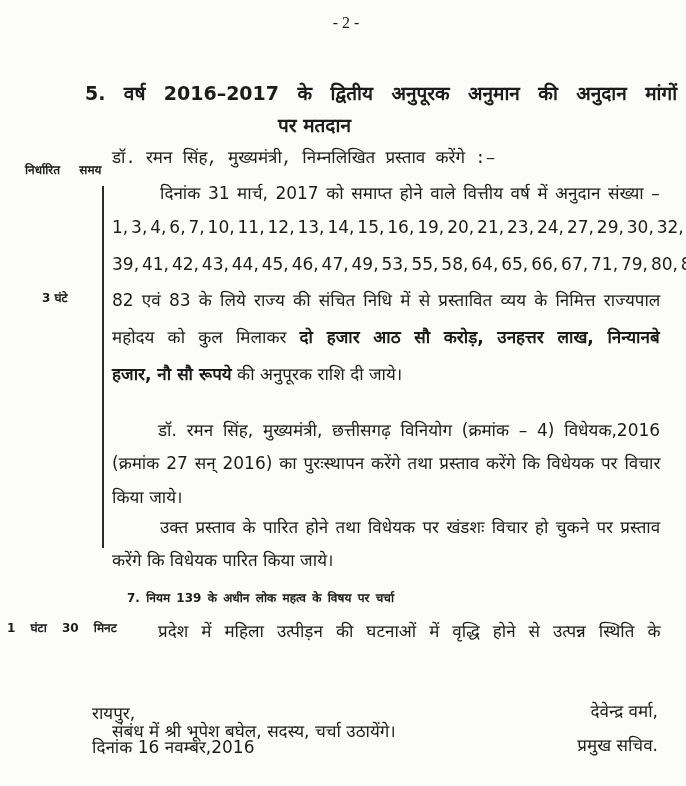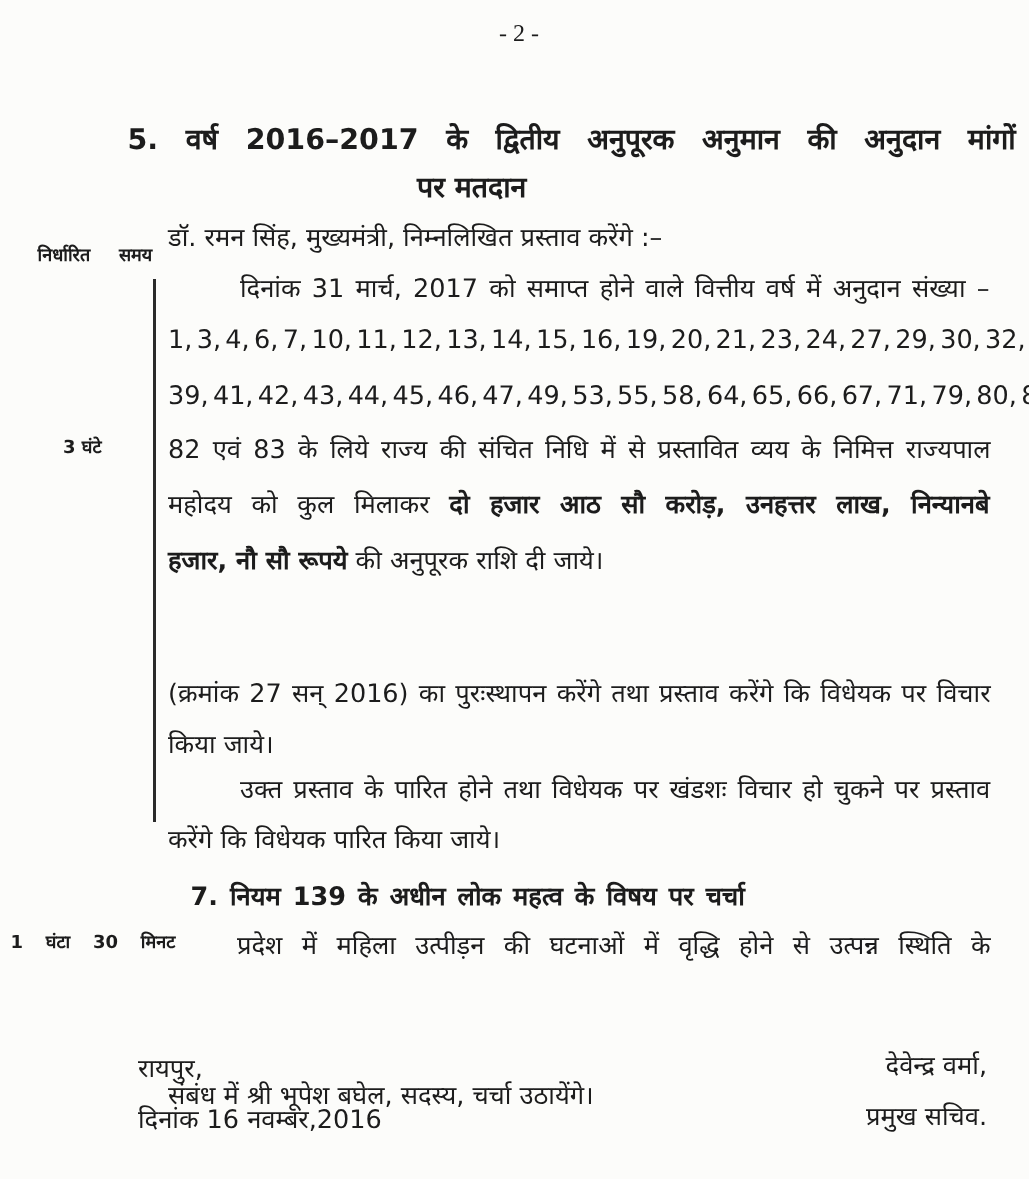--- a/index.html
+++ b/index.html
@@ -11,21 +11,21 @@
   .page{
     position:relative;width:686px;height:786px;
     background:#fcfcfa;color:#1c1c1c;overflow:hidden;
   }
   .line{
     position:absolute;
     font-size:17px;line-height:26px;
     white-space:nowrap;color:#1c1c1c;
   }
   .h{font-weight:bold;font-size:19px;}
-  .h7{font-weight:bold;font-size:17px;}
+  .h7{font-weight:bold;font-size:12px;}
   .b{font-weight:bold;}
   .ind48{padding-left:48px;}
   .ind46{padding-left:46px;}
   .mlabel{
     position:absolute;font-size:12px;font-weight:bold;
     white-space:nowrap;color:#1c1c1c;
   }
   .pageno{
     position:absolute;top:14px;left:318px;width:56px;
     text-align:center;font-size:16px;
@@ -48,28 +48,29 @@
   <div class="pageno">- 2 -</div>
 
   <div class="mlabel" style="top: 161px; left: 25px; word-spacing: 15px;">निर्धारित समय</div>
   <div class="vline"></div>
   <div class="mlabel" style="top:289px;left:42px;">3 घंटे</div>
   <div class="mlabel" style="top: 619px; left: 7px; word-spacing: 11px;">1 घंटा 30 मिनट</div>
 
   <div class="line h" style="top: 80px; left: 85px; word-spacing: 11.7778px;">5. वर्ष 2016–2017 के द्वितीय अनुपूरक अनुमान की अनुदान मांगों</div>
   <div class="line h" style="top:112px;left:278px;">पर मतदान</div>
 
-  <div class="line" style="top:146px;left:112px;">डॉ. रमन सिंह, मुख्यमंत्री, निम्नलिखित प्रस्ताव करेंगे :–</div>
+  <div class="line" style="top:146px;left:112px;font-family:Liberation Mono, monospace;">डॉ. रमन सिंह, मुख्यमंत्री, निम्नलिखित प्रस्ताव करेंगे :–</div>
   <div class="line ind48" style="top: 180px; left: 112px; word-spacing: 2.15385px;">दिनांक 31 मार्च, 2017 को समाप्त होने वाले वित्तीय वर्ष में अनुदान संख्या –</div>
   <div class="line" style="top: 214px; left: 112px; word-spacing: -2.5px;">1, 3, 4, 6, 7, 10, 11, 12, 13, 14, 15, 16, 19, 20, 21, 23, 24, 27, 29, 30, 32, 33,</div>
   <div class="line" style="top: 251px; left: 112px; word-spacing: -2.5px;">39, 41, 42, 43, 44, 45, 46, 47, 49, 53, 55, 58, 64, 65, 66, 67, 71, 79, 80, 81,</div>
   <div class="line" style="top: 287px; left: 112px; word-spacing: 2.8px;">82 एवं 83 के लिये राज्य की संचित निधि में से प्रस्तावित व्यय के निमित्त राज्यपाल</div>
   <div class="line" style="top: 324px; left: 112px; word-spacing: 7.72727px;"><span>महोदय को कुल मिलाकर </span><span class="b">दो हजार आठ सौ करोड़, उनहत्तर लाख, निन्यानबे</span></div>
   <div class="line" style="top:361px;left:112px;"><span class="b">हजार, नौ सौ रूपये</span><span> की अनुपूरक राशि दी जाये।</span></div>
 
+  <div class="line ind46" style="top: 417px; left: 112px; word-spacing: 4.33333px;">डॉ. रमन सिंह, मुख्यमंत्री, छत्तीसगढ़ विनियोग (क्रमांक – 4) विधेयक,2016</div>
   <div class="line" style="top: 450px; left: 112px; word-spacing: 1.46154px;">(क्रमांक 27 सन् 2016) का पुरःस्थापन करेंगे तथा प्रस्ताव करेंगे कि विधेयक पर विचार</div>
   <div class="line" style="top:484px;left:112px;">किया जाये।</div>
   <div class="line" style="top:547px;left:112px;">करेंगे कि विधेयक पारित किया जाये।</div>
   <div class="line ind48" style="top: 514px; left: 112px; word-spacing: 1.92308px;">उक्त प्रस्ताव के पारित होने तथा विधेयक पर खंडशः विचार हो चुकने पर प्रस्ताव</div>
 
   <div class="line h7" style="top: 585px; left: 127px; word-spacing: 2.1px;">7. नियम 139 के अधीन लोक महत्व के विषय पर चर्चा</div>
   <div class="line ind46" style="top: 618px; left: 112px; word-spacing: 7.58333px;">प्रदेश में महिला उत्पीड़न की घटनाओं में वृद्धि होने से उत्पन्न स्थिति के</div>
   <div class="line" style="top:686px;left:112px;margin-top:32px;">संबंध में श्री भूपेश बघेल, सदस्य, चर्चा उठायेंगे।</div>
 
   <div class="line" style="top:700px;left:92px;">रायपुर,</div>

